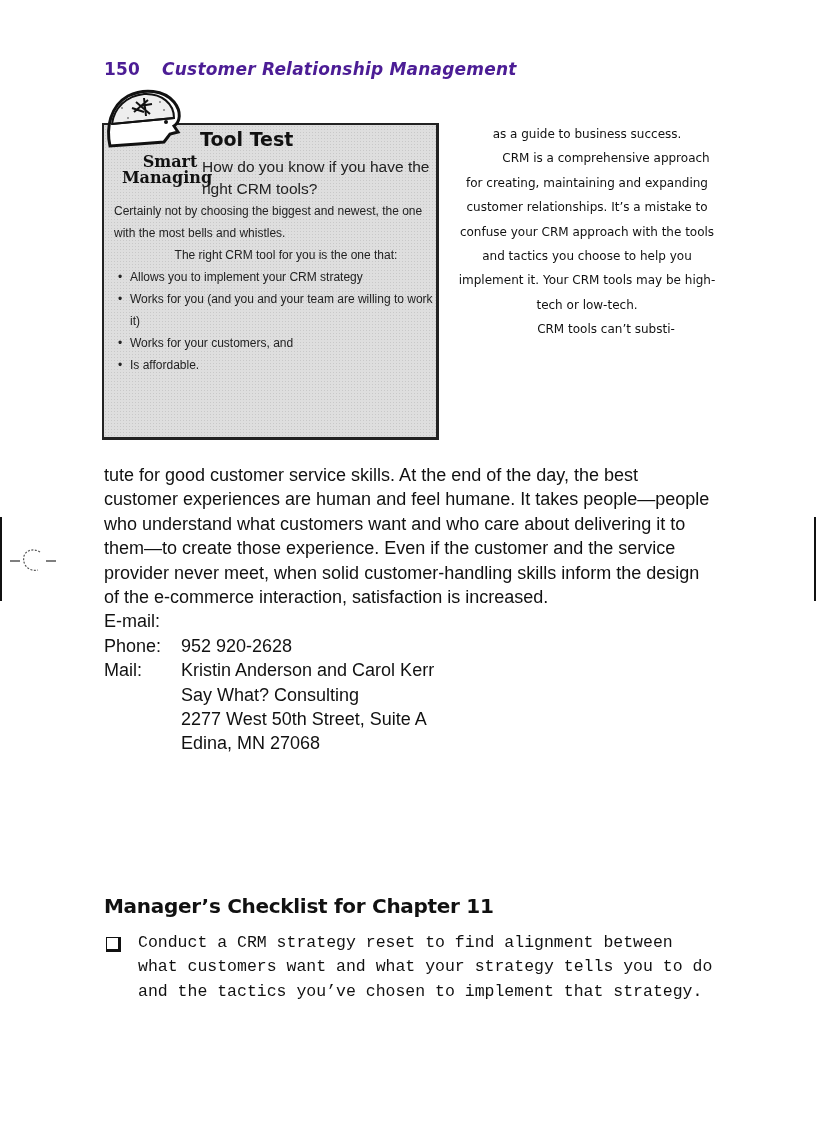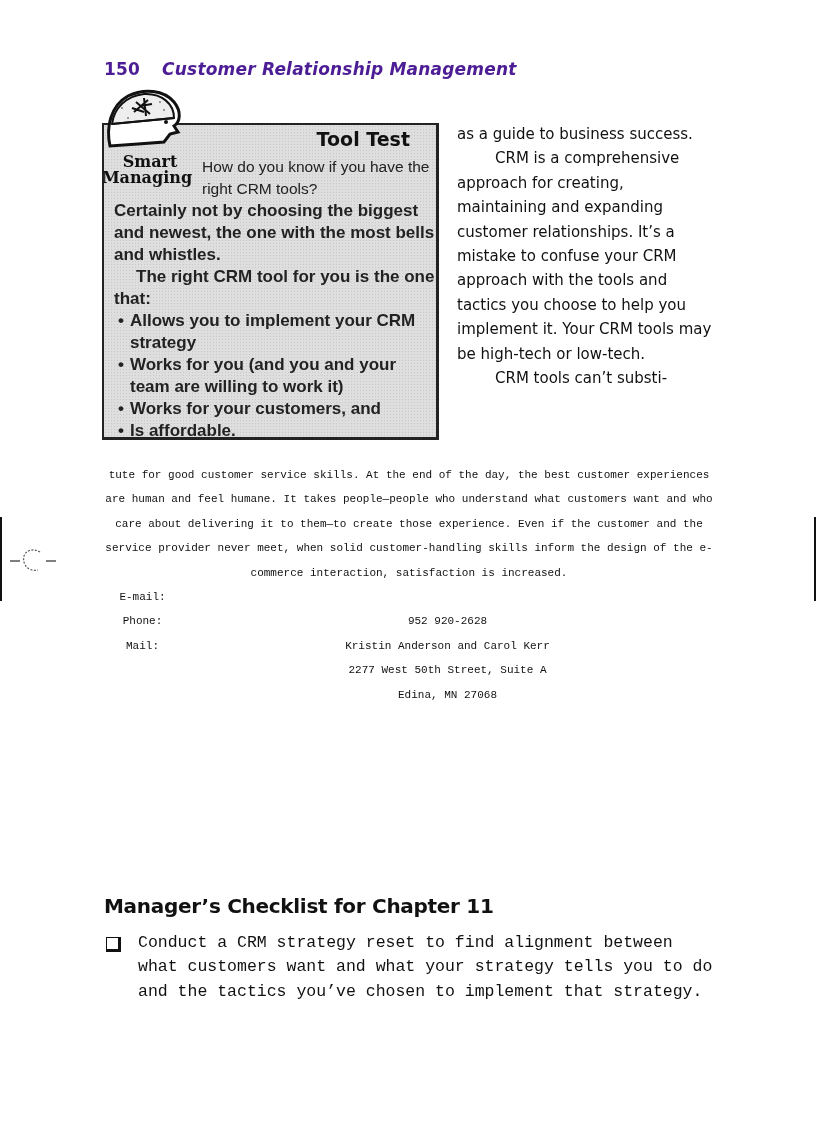--- a/index.html
+++ b/index.html
@@ -21,58 +21,57 @@
       background-image: radial-gradient(#c8c8c8 0.6px, transparent 0.7px);
       background-size: 3px 3px;
       box-sizing: border-box;
     }
     .head-icon {
       position: absolute; left: 104px; top: 88px; width: 84px; height: 62px;
     }
     .smart-label {
       position: absolute; left: 104px; top: 154px; width: 92px;
       font-family: "DejaVu Serif", serif; font-weight: bold;
-      line-height: 16px; text-align: center; color: #111;
+      line-height: 16px; text-align: center; color: #111; padding-left: 20px;
     }
     .smart-label .l1 { display: block; font-size: 16px; }
     .smart-label .l2 { display: block; font-size: 16px; margin-left: -6px; }
     .box-title {
-      position: absolute; left: 200px; top: 128px; width: 210px; text-align: right;
+      position: absolute; left: 200px; top: 128px; width: 210px; text-align: left;
       font-family: "DejaVu Sans", sans-serif; font-weight: bold; font-size: 19px;
     }
     .box-intro {
       position: absolute; left: 202px; top: 156px; width: 235px;
       font-family: "Liberation Sans", sans-serif; font-size: 15.5px; line-height: 22px;
       color: #222;
     }
     .box-body {
       position: absolute; left: 114px; top: 200px; width: 322px;
-      font-family: "Liberation Sans", sans-serif; font-size: 17px; line-height: 22px;
+      font-family: "Liberation Sans", sans-serif; font-size: 12px; line-height: 22px;
       color: #222;
-      font-weight: bold;
     }
     .box-body p { margin: 0; }
-    .box-body .indent { text-indent: 22px; }
+    .box-body .indent { text-indent: 22px; text-align: center; }
     .box-body ul { list-style: none; margin: 0; padding: 0; }
     .box-body li { padding-left: 16px; text-indent: -12px; }
     .box-body li::before { content: "\2022"; display: inline-block; width: 12px; text-indent: 0; }
 
     .col-text {
       position: absolute; left: 457px; top: 122px; width: 260px;
-      font-family: "DejaVu Sans", sans-serif; font-size: 15px; line-height: 24.4px;
+      font-family: "DejaVu Sans", sans-serif; font-size: 12px; line-height: 24.4px;
       color: #111;
+      text-align: center;
     }
     .col-text p { margin: 0; }
     .indent { text-indent: 38px; }
 
     .full-text {
       position: absolute; left: 104px; top: 463px; width: 610px;
-      font-family: Liberation Mono, monospace; font-size: 11px; line-height: 24.4px;
+      font-family: Liberation Sans, sans-serif; font-size: 18px; line-height: 24.4px;
       color: #111;
-      text-align: center;
     }
     .full-text p { margin: 0; }
     .full-text .cont { text-indent: 0; }
     .full-text .p2 { text-indent: 38px; }
 
     .contact { margin-top: 0; }
     .contact-row { display: flex; }
     .contact-row .lbl { width: 77px; flex: none; }
     .contact-row .val { flex: 1; }
 
@@ -149,20 +148,21 @@
       <span class="lbl">E-mail:</span>
     </div>
     <div class="contact-row">
       <span class="lbl">Phone:</span>
       <span class="val">952 920-2628</span>
     </div>
     <div class="contact-row">
       <span class="lbl">Mail:</span>
       <span class="val">
         <span style="display:block">Kristin Anderson and Carol Kerr</span>
+        <span style="display:block">Say What? Consulting</span>
         <span style="display:block">2277 West 50th Street, Suite A</span>
         <span style="display:block">Edina, MN 27068</span>
       </span>
     </div>
   </div>
 </div>
 
 <div class="checklist-title">Manager’s Checklist for Chapter 11</div>
 <div class="checklist">
   <div class="check-item">

